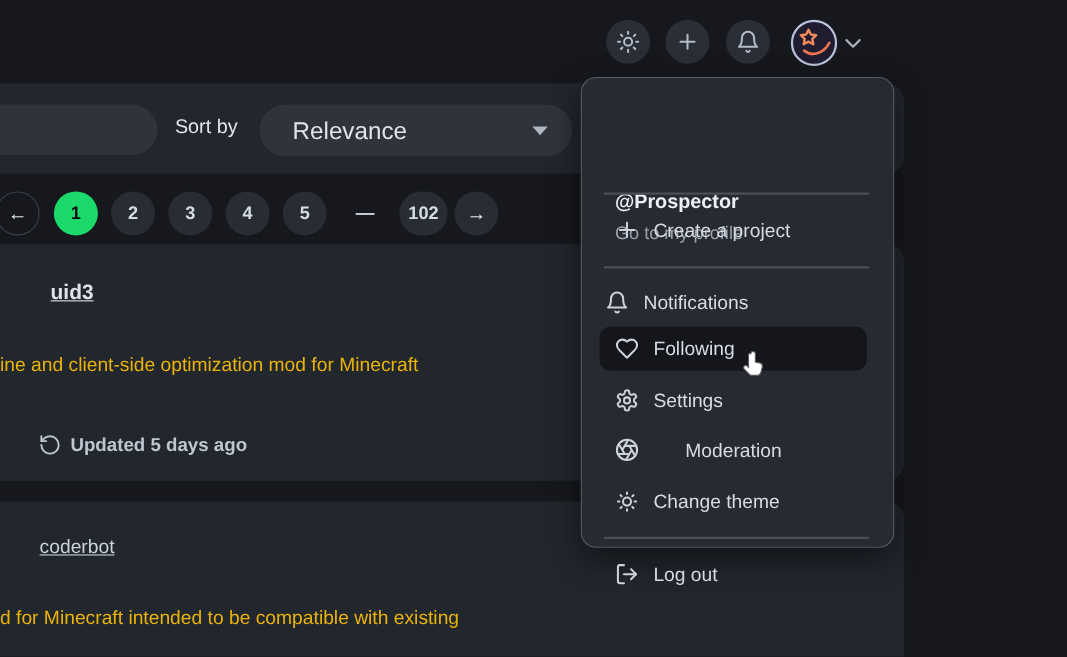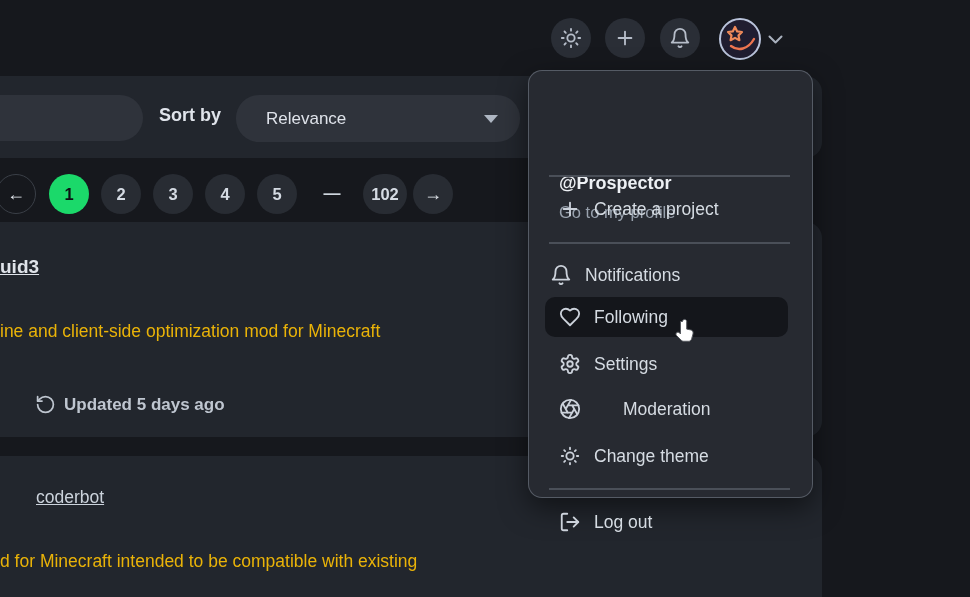--- a/index.html
+++ b/index.html
@@ -14,43 +14,43 @@
 
   
   .nav-btn { position:absolute; top:18px; width:40px; height:40px; border-radius:50%;
              background:#2a2e36; display:flex; align-items:center; justify-content:center; }
   svg { display:block; }
   .stroke { fill:none; stroke:#b6bdc9; stroke-width:2; stroke-linecap:round; stroke-linejoin:round; }
 
   
   #search-pill { position:absolute; left:-30px; top:95px; width:173px; height:46px;
                  border-radius:23px; background:#2f333b; }
-  #sort-label { position:absolute; left:159px; top:105px; font-size:18px; font-weight:700;
+  #sort-label { position:absolute; left:159px; top:105px; font-size:18px; font-weight:400;
                 color:#e0e4eb; }
   #sort-select { position:absolute; left:236px; top:95px; width:284px; height:47px;
                  border-radius:23px; background:#2f333b; display:flex; align-items:center; }
-  #sort-select .value { margin-left:30px; font-size:17px; font-weight:500; color:#dfe3ea; }
+  #sort-select .value { margin-left:30px; font-size:22px; font-weight:500; color:#dfe3ea; }
   #sort-caret { position:absolute; right:22px; top:20px; width:0; height:0;
                 border-left:7px solid transparent; border-right:7px solid transparent;
                 border-top:8px solid #aeb6c2; }
 
   
   .pg { position:absolute; top:174px; width:40px; height:40px; border-radius:20px;
         background:#282c33; color:#d5dbe3; font-size:16.5px; font-weight:600;
         display:flex; align-items:center; justify-content:center; }
   .pg.current { background:#1bd96a; color:#0d1014; font-weight:700; }
   .pg.ghost { background:transparent; border:1.5px solid #3a3f47; color:#7c8594; }
   .pg.arrow { font-size:18px; color:#dfe4ea; }
   #pg-gap { position:absolute; top:174px; left:316px; width:32px; height:40px; background:none;
             color:#cfd6de; font-weight:700; font-size:17px; display:flex; align-items:center;
             justify-content:center; }
 
   
   .res-title { position:absolute; left:0; font-size:19px; font-weight:700; color:#dfe3e9;
-               text-decoration:underline; }
+               text-decoration:underline;padding-left:46px; }
   .res-author { position:absolute; left:0; font-size:17.5px; font-weight:400; color:#ccd3dc;
                 text-decoration:underline;padding-left:36px; }
   .res-desc { position:absolute; left:0; font-size:17.5px; color:#eab308; }
   .res-updated { position:absolute; display:flex; align-items:center; gap:8px;
                  color:#bfc6d0; font-size:17px; font-weight:600; }
 
   
   #user-menu { position:absolute; left:528px; top:70px; width:285px; height:428px;
                background:#272a31; border:1.5px solid rgba(150,160,175,.42); border-radius:14px;
                box-shadow:0 10px 28px rgba(0,0,0,.5); z-index:10; }

